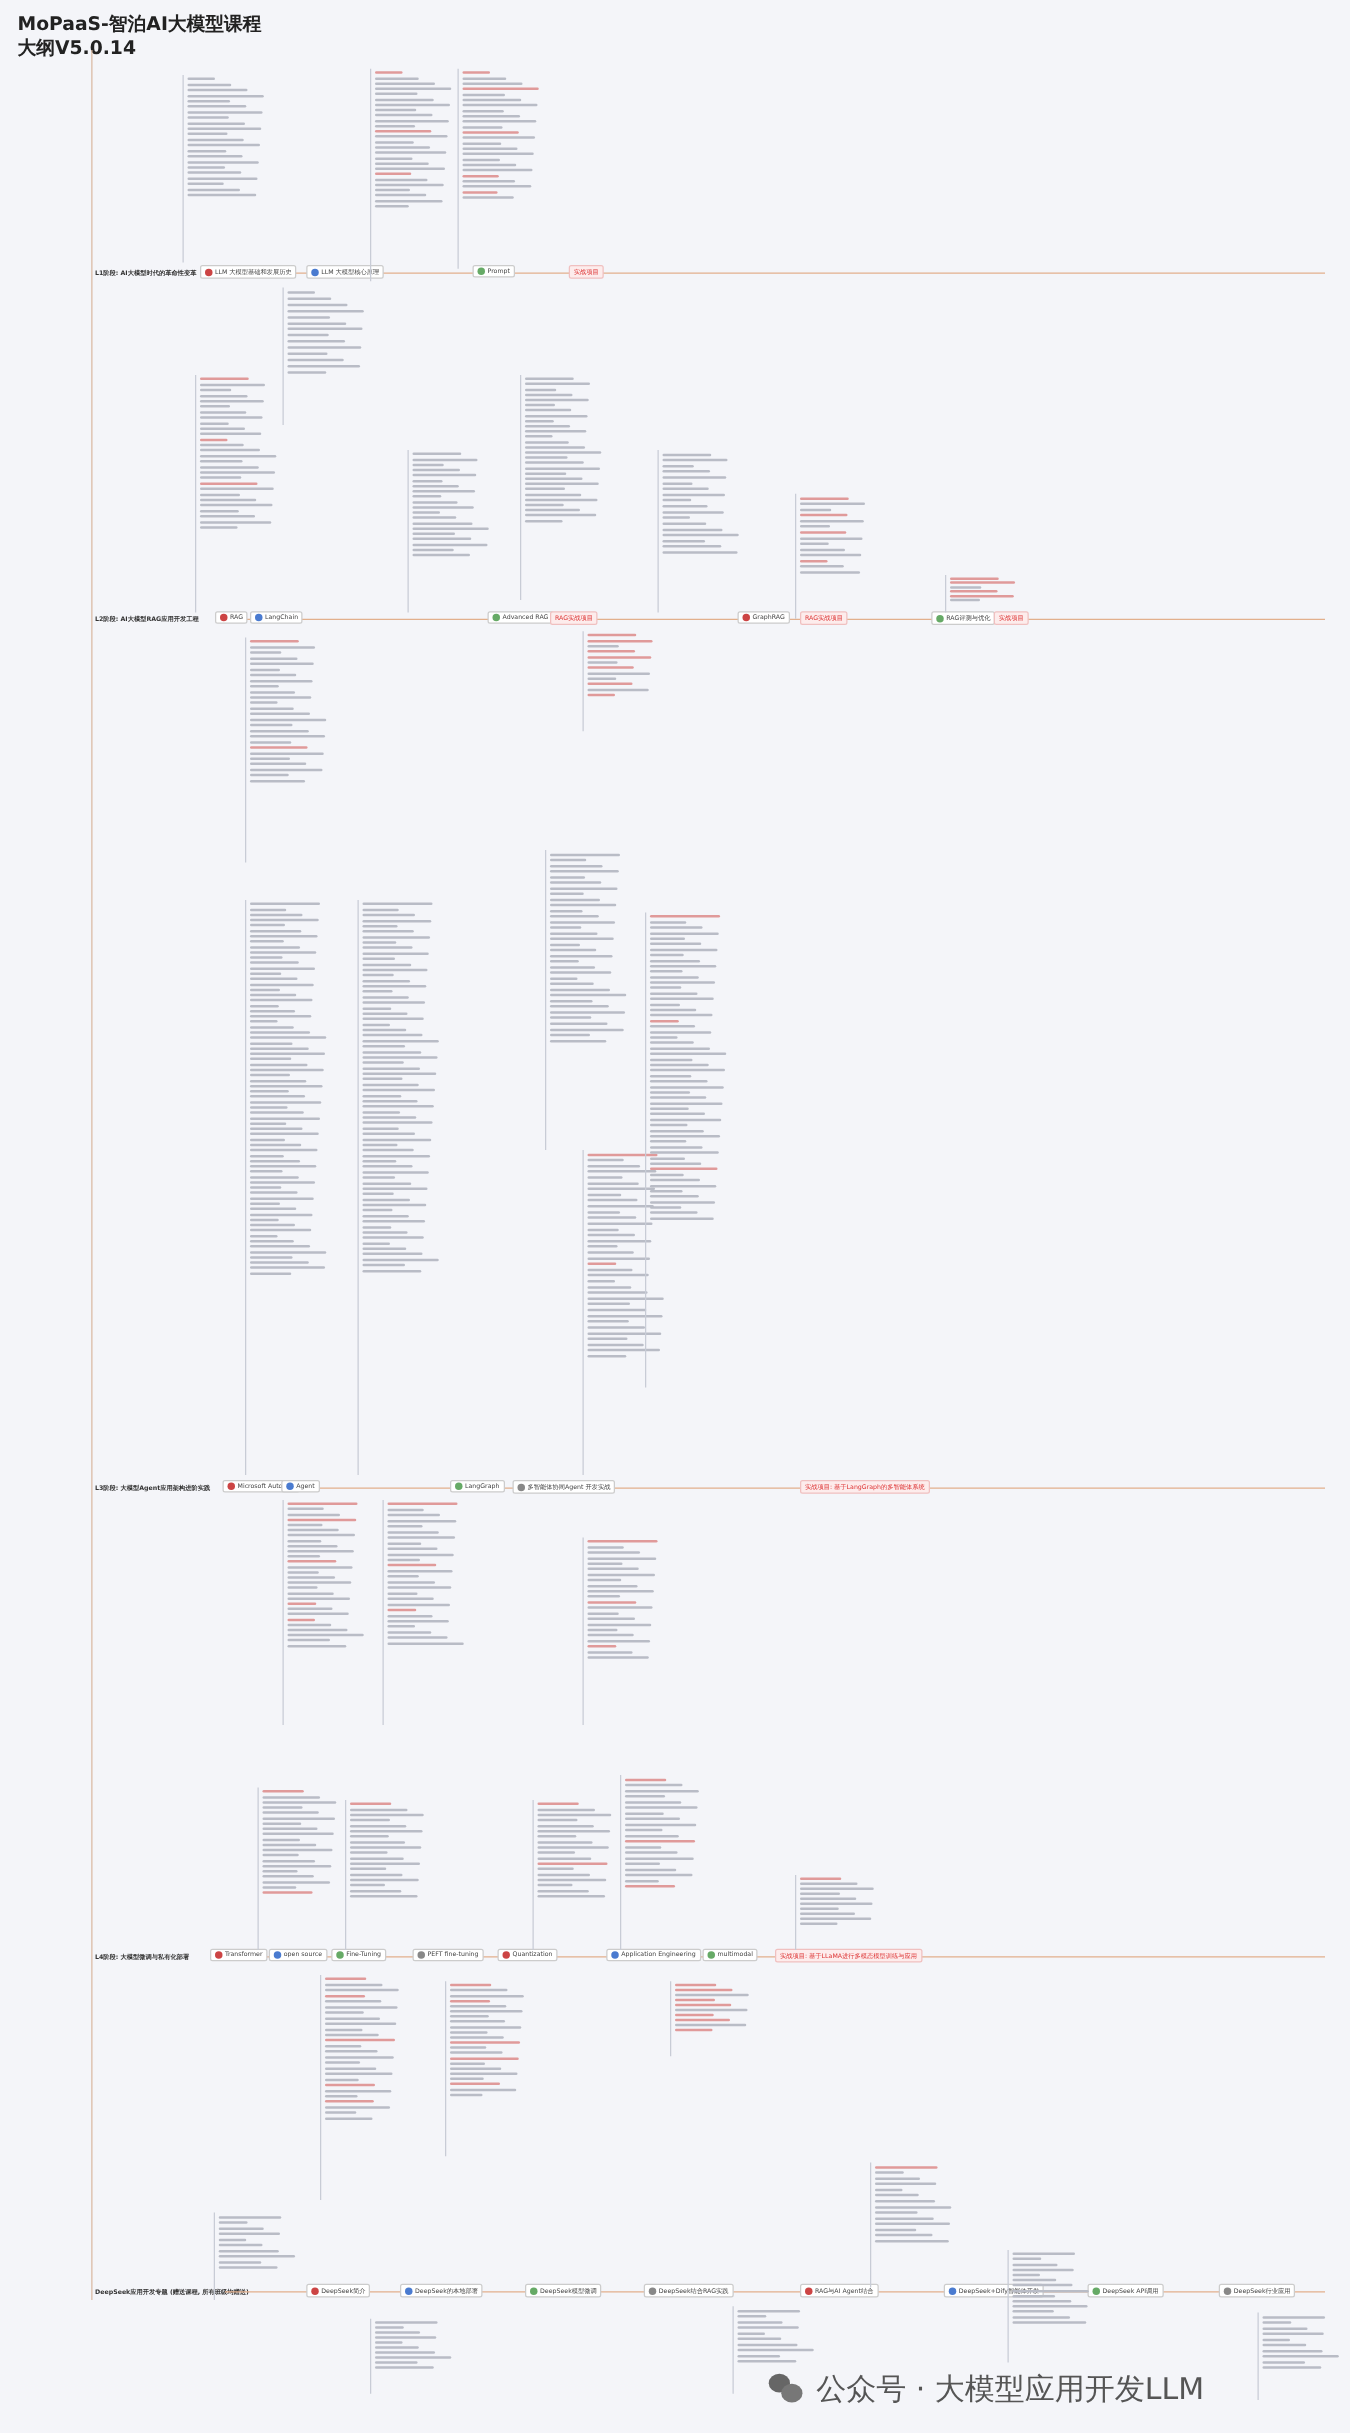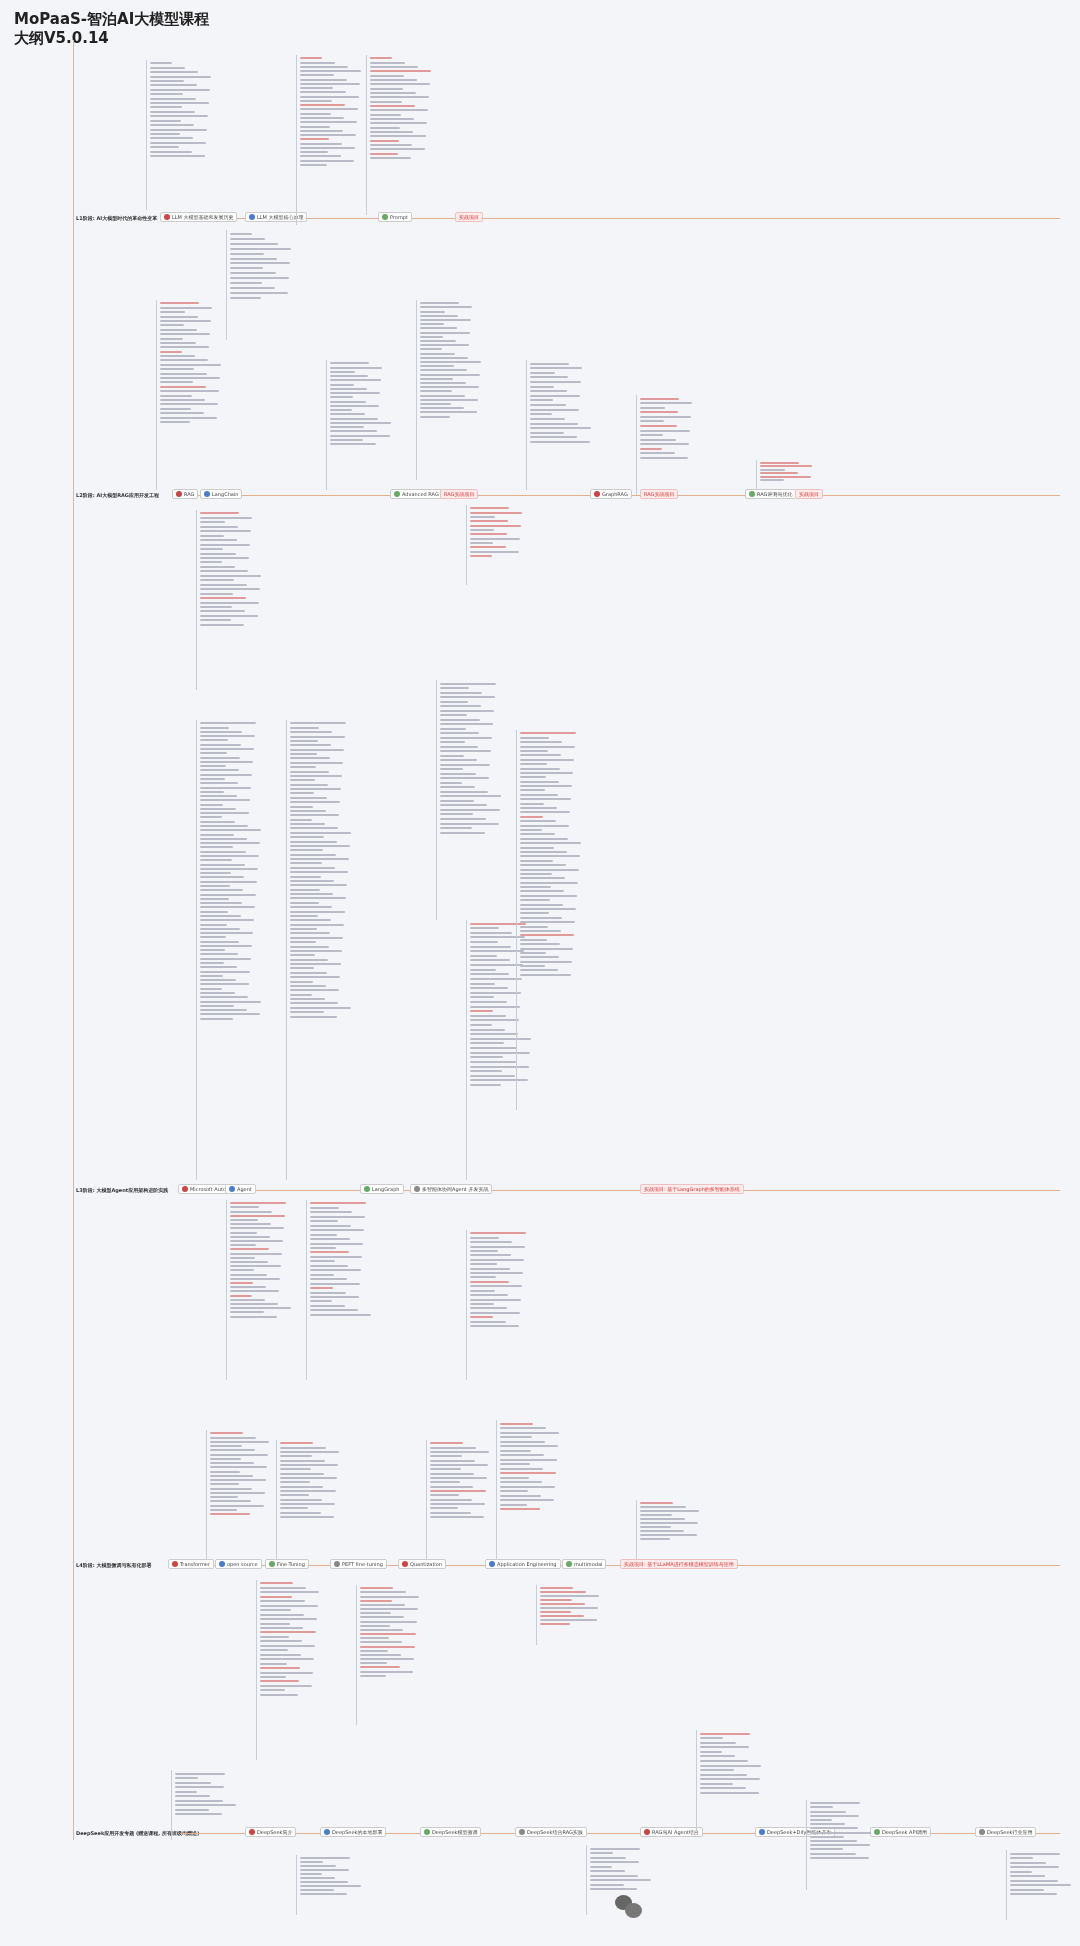--- a/index.html
+++ b/index.html
@@ -1099,13 +1099,14 @@
       <div class="leaf" style="width: 34px; margin: 2.5px 0px;"></div>
       <div class="leaf" style="width: 47px; margin: 2.5px 0px;"></div>
     </div>
   </div>
 
 <div class="watermark">
   <div class="wm-icon">
     <span style="left:0;top:0;width:17px;height:15px;"></span>
     <span style="left:10px;top:8px;width:17px;height:15px;background:#777;"></span>
   </div>
+  <span>公众号 · 大模型应用开发LLM</span>
 </div>
 
 </body></html>

